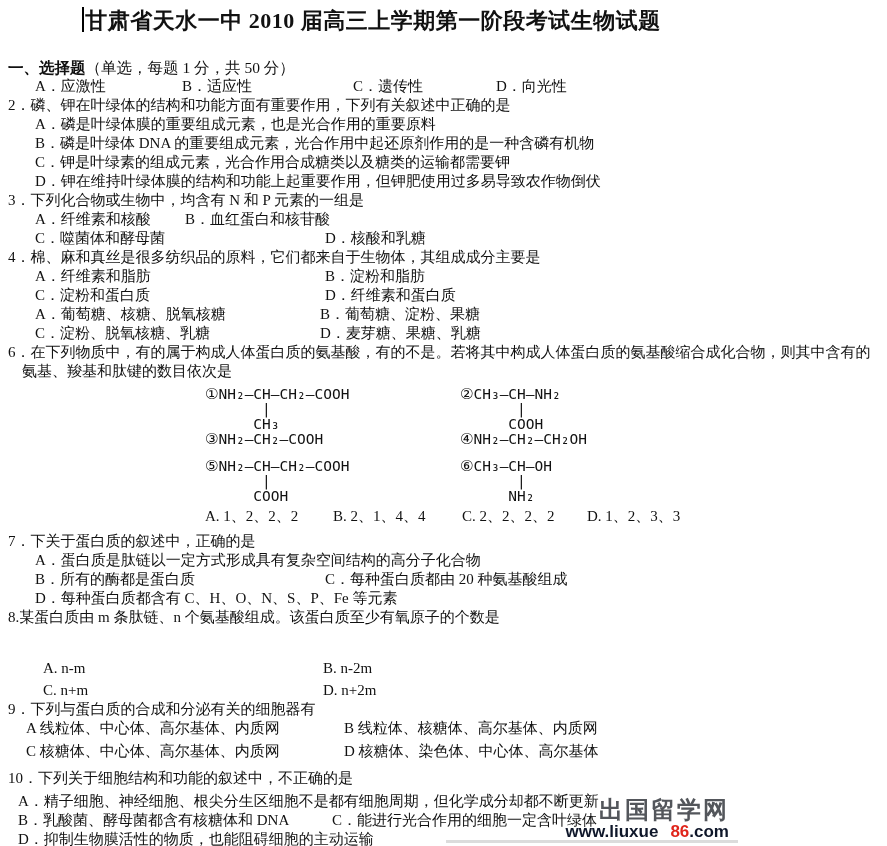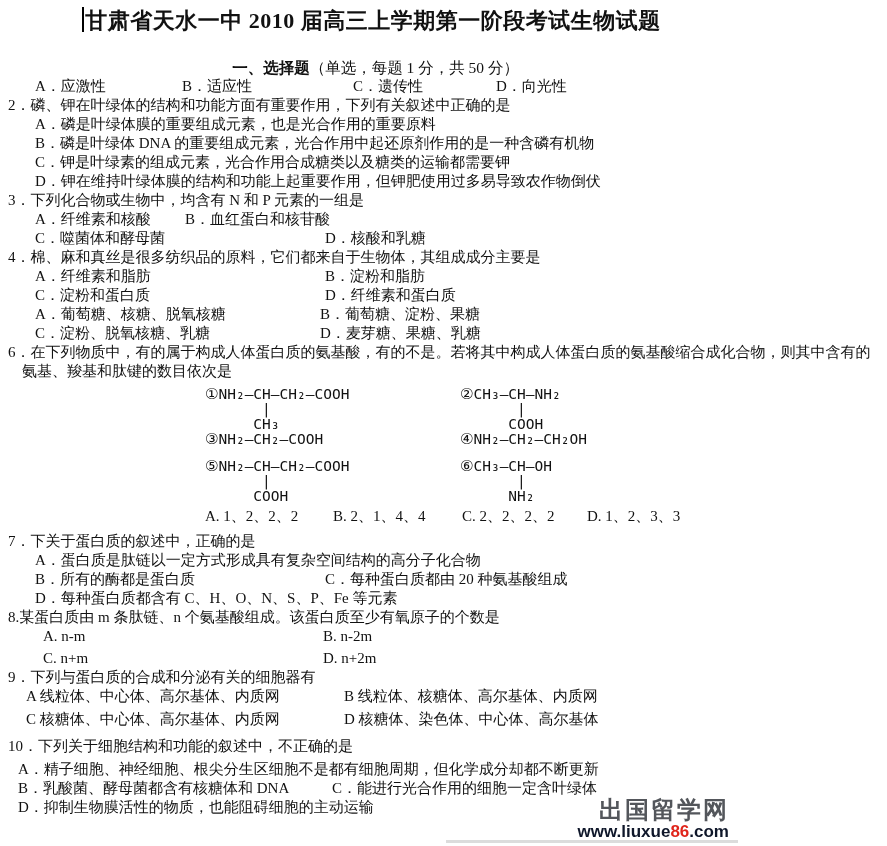--- a/index.html
+++ b/index.html
@@ -9,28 +9,28 @@
     color:#111;
   }
   .page{position:relative;width:743px;height:846px;padding-top:6px;box-sizing:border-box;}
   .title-row{
     text-align:center;font-weight:bold;font-size:22px;line-height:30px;
     margin-bottom:22px;white-space:nowrap;letter-spacing:.5px;
   }
   .cursor{display:inline-block;width:2px;height:25px;background:#000;vertical-align:-4px;margin-right:1px;}
   .ln{font-size:15px;line-height:19px;white-space:nowrap;padding-left:8px;}
   .bold{font-weight:bold;}
-  .sec{font-size:15.5px;text-align:center;}
+  .sec{font-size:15.5px;}
   .cell{display:inline-block;}
   
   .ind22{padding-left:22px;}
   .ind26{padding-left:26px;}
   .ind18{padding-left:18px;}
   .ind35{padding-left:35px;}
-  .ind43{padding-left:43px;}
+  .ind43{padding-left:43px;margin-top:32px;}
   .ind205{padding-left:205px;}
   
   .w147{width:147px;} .w144{width:144px;} .w143{width:143px;margin-left:27px;}
   .w150{width:150px;} .w290{width:290px;} .w285{width:285px;}
   .w280{width:280px;} .w318{width:318px;} .w314{width:314px;}
   .w128{width:128px;} .w129{width:129px;} .w125{width:125px;}
   .w255{width:255px;}
   
   .srow{padding-left:205px;white-space:nowrap;}
   .m6{margin-top:6px;} .m3{margin-top:3px;}
@@ -41,21 +41,21 @@
     margin:0;font-family:"DejaVu Sans Mono",monospace;
     font-size:14.5px;line-height:15px;
   }
   
   .watermark{position:absolute;right:14px;bottom:6px;text-align:right;line-height:1;}
   .wm-name{
     font-family:"Liberation Sans","DejaVu Sans",sans-serif;
     font-weight:bold;font-size:24px;color:#53565b;letter-spacing:2px;margin-bottom:1px;
   }
   .wm-url{font-family:"Liberation Sans","DejaVu Sans",sans-serif;font-weight:bold;font-size:17px;}
-  .wm-blue{color:#0f172a;} .wm-red{color:#e0251b;}
+  .wm-blue{color:#0f172a;} .wm-red{color:#e0251b;margin-left:12px;}
   .bottom-rule{position:absolute;left:446px;right:5px;bottom:3px;height:3px;background:#dcdcdc;}
 </style>
 </head>
 <body>
 
 <div class="page">
 
   <div class="title-row">
     <span class="cursor"></span><span>甘肃省天水一中 2010 届高三上学期第一阶段考试生物试题</span>
   </div>

